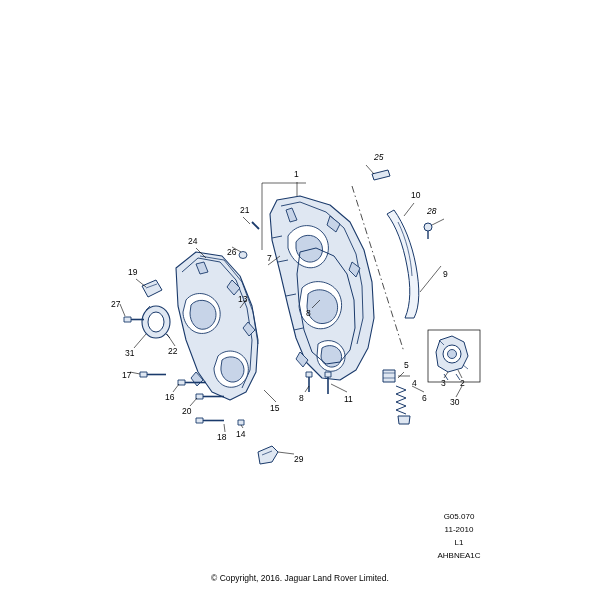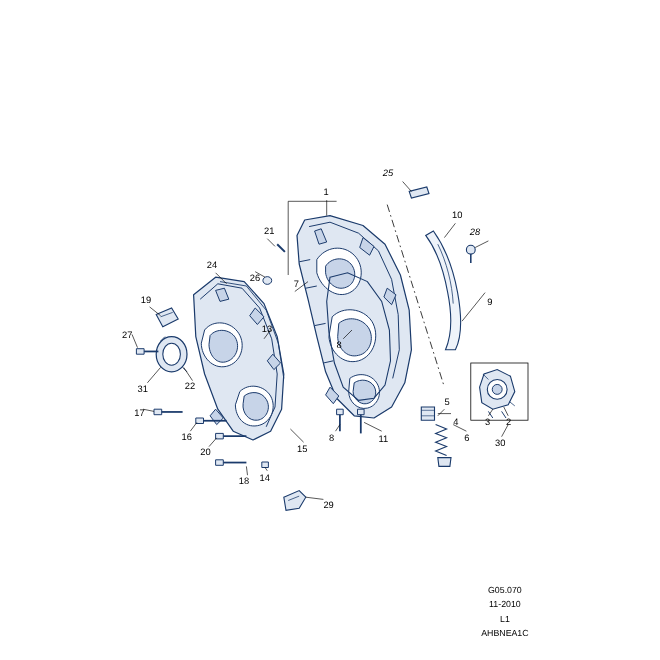--- a/index.html
+++ b/index.html
@@ -36,21 +36,20 @@
     white-space: nowrap;
   }
   .meta {
     position: absolute;
     font-size: 8px;
     font-family: "Liberation Sans", sans-serif;
     color: #000000;
     text-align: center;
     line-height: 1.45;
     white-space: nowrap;
-    margin-top: 20px;
   }
   .copyright {
     position: absolute;
     left: 0;
     width: 600px;
     text-align: center;
     font-size: 8.5px;
     font-family: "Liberation Sans", sans-serif;
     color: #000000;
     white-space: nowrap;
@@ -308,26 +307,27 @@
   <div class="callout" style="left:270px; top:404px;">15</div>
   <div class="callout" style="left:165px; top:393px;">16</div>
   <div class="callout" style="left:122px; top:371px;">17</div>
   <div class="callout" style="left:217px; top:433px;text-align:center;">18</div>
   <div class="callout" style="left:128px; top:268px;">19</div>
   <div class="callout" style="left:182px; top:407px;">20</div>
   <div class="callout" style="left:125px; top:349px;">31</div>
   <div class="callout" style="left:168px; top:347px;">22</div>
   <div class="callout" style="left:111px; top:300px;">27</div>
   <div class="callout" style="left:188px; top:237px;">24</div>
-  <div class="callout" style="left:348px; top:153px;font-style:italic;">25</div>
+  <div class="callout" style="left:374px; top:153px;font-style:italic;">25</div>
   <div class="callout" style="left:227px; top:248px;">26</div>
   <div class="callout" style="left:240px; top:206px;">21</div>
   <div class="callout" style="left:427px; top:207px;font-style:italic;">28</div>
   <div class="callout" style="left:294px; top:455px;">29</div>
   <div class="callout" style="left:450px; top:398px;">30</div>
 
   <div class="meta" style="left:404px; top:511px; width:110px;">G05.070</div>
   <div class="meta" style="left:404px; top:524px; width:110px;">11-2010</div>
   <div class="meta" style="left:404px; top:537px; width:110px;">L1</div>
   <div class="meta" style="left:404px; top:550px; width:110px;">AHBNEA1C</div>
 
+  <div class="copyright" style="top:573px;">© Copyright, 2016. Jaguar Land Rover Limited.</div>
 
 </div>
 
 </body></html>

